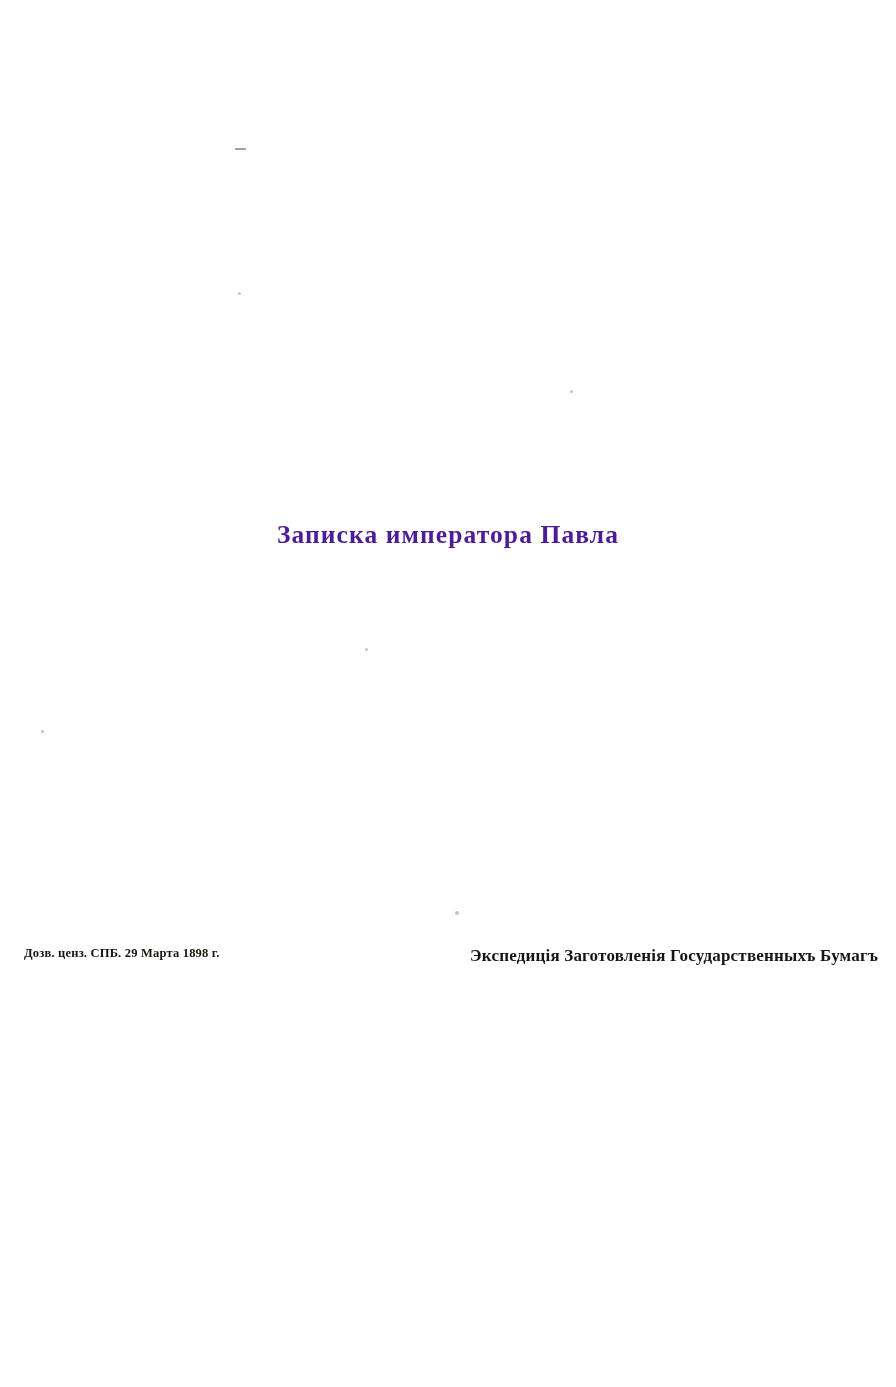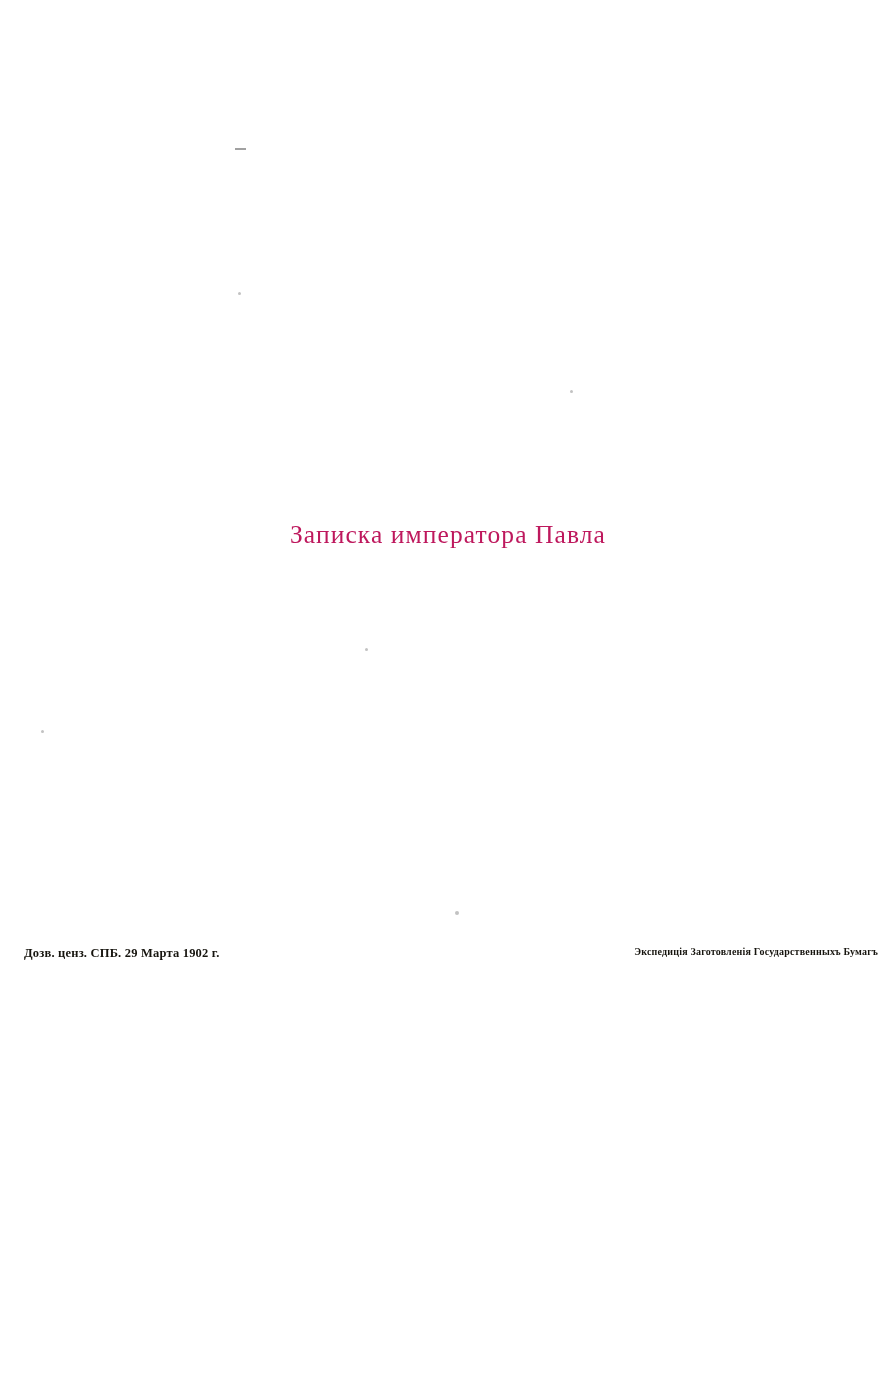--- a/index.html
+++ b/index.html
@@ -39,22 +39,23 @@
     left: 0;
     right: 0;
     top: 516px;
     text-align: center;
   }
   .title-line {
     font-family: "Liberation Serif", serif;
     font-size: 25.5px;
     line-height: 37px;
     letter-spacing: 1.1px;
-    color: #be185d;
+    color: #4c1d95;
     white-space: nowrap;
+    font-weight: bold;
   }
 
   
   .imprint-row {
     position: absolute;
     left: 0;
     right: 0;
     top: 946px;
     height: 22px;
   }
@@ -68,21 +69,21 @@
     letter-spacing: .2px;
     color: #17150f;
     white-space: nowrap;
   }
   .imprint-right {
     position: absolute;
     right: 18px;
     top: 0;
     font-family: "Liberation Serif", serif;
     font-weight: bold;
-    font-size: 10px;
+    font-size: 17px;
     letter-spacing: .2px;
     color: #17150f;
     white-space: nowrap;
   }
 </style>
 </head>
 <body>
 
 <div class="page">
 
@@ -91,17 +92,17 @@
   <div class="speck" style="left:570px; top:390px; width:3px; height:3px;"></div>
   <div class="speck" style="left:365px; top:648px; width:3px; height:3px;"></div>
   <div class="speck" style="left:41px; top:730px; width:3px; height:3px;"></div>
   <div class="speck" style="left:455px; top:911px; width:4px; height:4px;"></div>
 
   <div class="title-block">
     <div class="title-line">Записка императора Павла</div>
   </div>
 
   <div class="imprint-row">
-    <div class="imprint-left">Дозв. ценз. СПБ. 29 Марта 1902 г.</div>
+    <div class="imprint-left">Дозв. ценз. СПБ. 29 Марта 1898 г.</div>
     <div class="imprint-right">Экспедиція Заготовленія Государственныхъ Бумагъ</div>
   </div>
 
 </div>
 
 </body></html>

